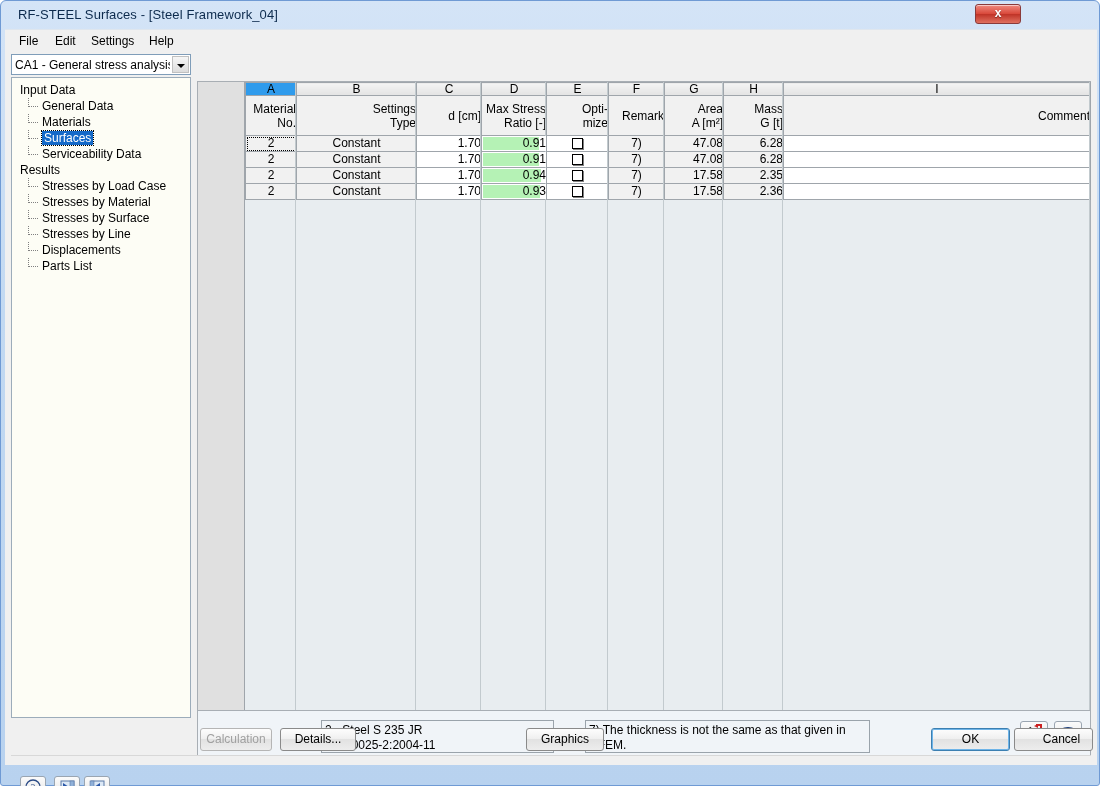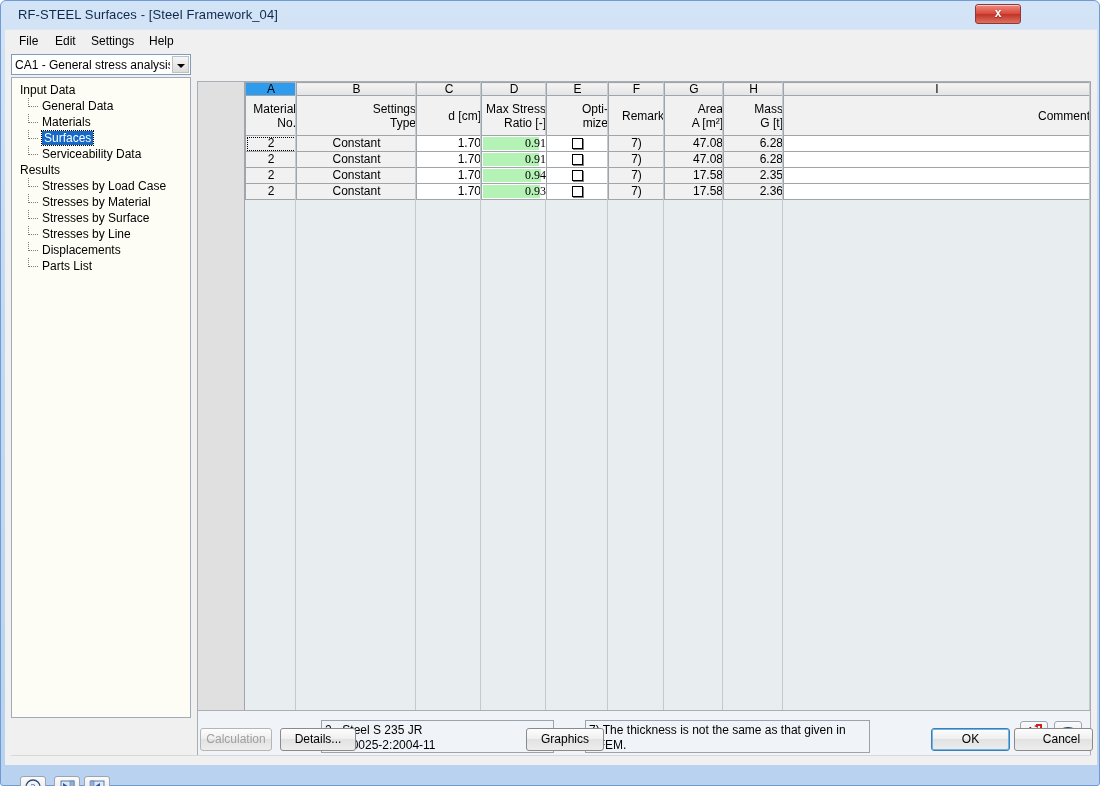--- a/index.html
+++ b/index.html
@@ -219,21 +219,21 @@
   td.c-stress {
     background: #ffffff;
     text-align: right;
     padding-right: 4px;
     position: relative;
   }
   td.c-stress .bar {
     position: absolute; left: 1px; top: 1px; bottom: 1px;
     background: #b5f2b5;
   }
-  td.c-stress .val { position: relative; font-family: Liberation Serif, serif; }
+  td.c-stress .val { position: relative; }
 
   .chk {
     display: inline-block;
     width: 11px; height: 11px;
     border: 1.5px solid #000;
     background: #fff;
     vertical-align: middle;
     margin-top: -1px;
     box-shadow: 1px 1px 0 #808080;
   }

